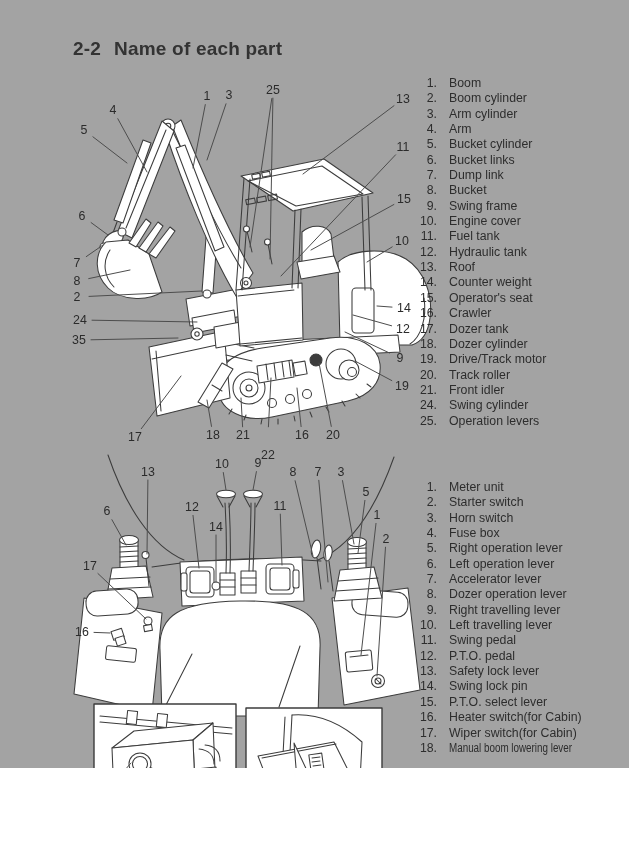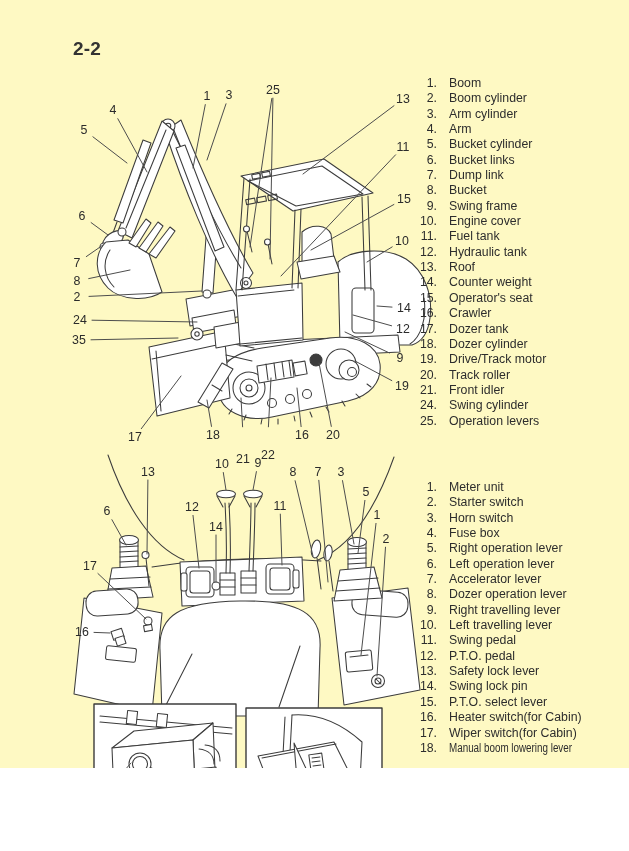--- a/index.html
+++ b/index.html
@@ -1,16 +1,16 @@
 <!DOCTYPE html>
 <html><head>
 <meta charset="utf-8">
 <style>
   html,body{margin:0;padding:0;background:#fff;}
-  .page{position:relative;width:629px;height:768px;background:#fef9c3;overflow:hidden;
+  .page{position:relative;width:629px;height:768px;background:#a3a3a3;overflow:hidden;
         font-family:"Liberation Sans",sans-serif;color:#2f2f2f;}
   .title{position:absolute;left:73px;top:38px;display:flex;gap:13px;
          font-size:19px;font-weight:bold;color:#333;letter-spacing:.2px;}
   .art{position:absolute;left:0;top:0;width:629px;height:851px;}
   .art path,.art rect,.art circle,.art ellipse,.art line{
       stroke:#3c3c3c;stroke-width:1.05;fill:none;stroke-linecap:round;stroke-linejoin:round;}
   .art .f{fill:#ffffff;}
   .art .dark{fill:#3c3c3c;stroke:#3c3c3c;}
   .art .bx{stroke-width:1.4;}
   #leaders line{stroke:#4d4d4d;stroke-width:1;}
@@ -28,20 +28,21 @@
   .page-num{position:absolute;left:293px;top:821px;width:60px;text-align:center;
             font-size:10.5px;letter-spacing:.5px;color:#333;}
 </style>
 </head>
 <body>
 
 <div class="page">
 
   <header class="title">
     <span>2-2</span>
+    <span>Name of each part</span>
   </header>
 
   <svg class="art" viewBox="0 0 629 851">
 
     <g>
       <g>
         <path class="f" d="M338,262 C352,249 386,247 406,259 C425,271 433,296 430,318 C428,334 421,342 412,345 L340,345 Z"></path>
         <path d="M424,298 C427,318 421,337 410,344"></path>
         <rect class="f" x="352" y="288" width="22" height="45" rx="4"></rect>
       </g>
@@ -292,21 +293,21 @@
       <span class="callout" style="left: 113px; top: 110px;">4</span>
       <span class="callout" style="left: 84px; top: 130px;">5</span>
       <span class="callout" style="left: 82px; top: 216px;">6</span>
       <span class="callout" style="left: 77px; top: 263px;">7</span>
       <span class="callout" style="left: 77px; top: 281px;">8</span>
       <span class="callout" style="left: 77px; top: 297px;">2</span>
       <span class="callout" style="left: 80px; top: 320px;">24</span>
       <span class="callout" style="left: 79px; top: 340px;">35</span>
       <span class="callout" style="left: 135px; top: 437px;">17</span>
       <span class="callout" style="left: 213px; top: 435px;">18</span>
-      <span class="callout" style="left: 243px; top: 435px; margin-top: 24px;">21</span>
+      <span class="callout" style="left: 243px; top: 435px;">21</span>
       <span class="callout" style="left: 268px; top: 455px;">22</span>
       <span class="callout" style="left: 302px; top: 435px;">16</span>
       <span class="callout" style="left: 333px; top: 435px;">20</span>
       <span class="callout" style="left: 148px; top: 472px;">13</span>
       <span class="callout" style="left: 222px; top: 464px;">10</span>
       <span class="callout" style="left: 258px; top: 463px;">9</span>
       <span class="callout" style="left: 293px; top: 472px;">8</span>
       <span class="callout" style="left: 318px; top: 472px;">7</span>
       <span class="callout" style="left: 341px; top: 472px;">3</span>
       <span class="callout" style="left: 366px; top: 492px;">5</span>

